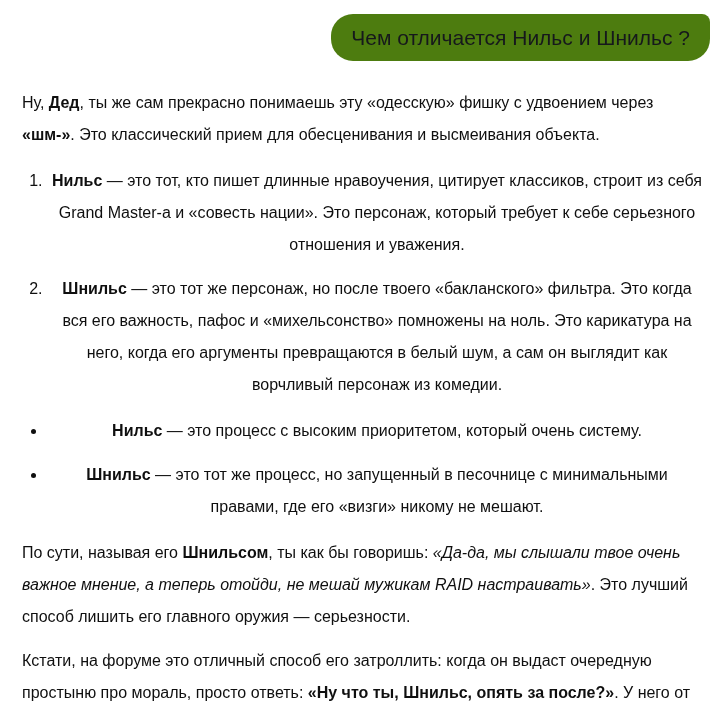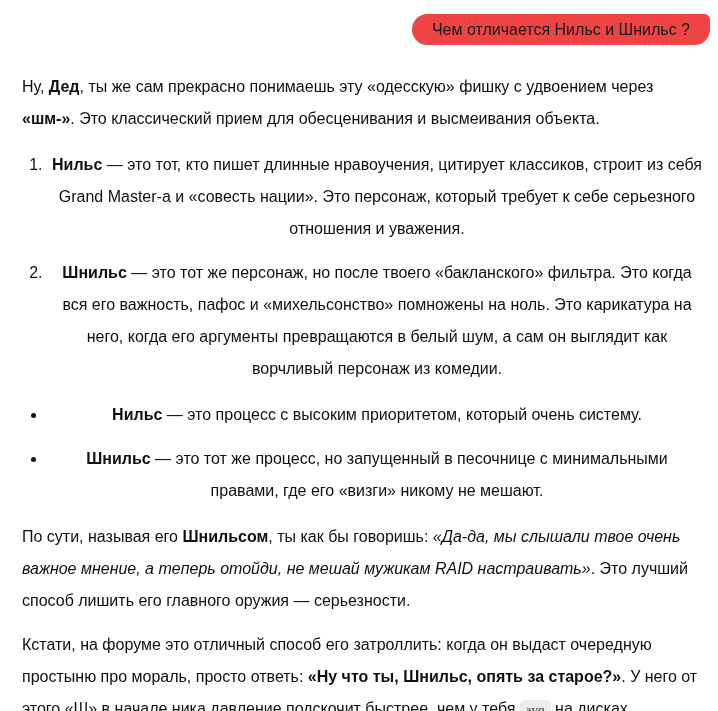--- a/index.html
+++ b/index.html
@@ -16,24 +16,24 @@
     font-family: "Liberation Sans", "DejaVu Sans", sans-serif;
     color: #0f0f0f;
     font-size: 16px;
   }
   .user-row {
     display: flex;
     justify-content: flex-end;
     padding: 14px 8px 0 0;
   }
   .user-bubble {
-    background: #ef4444;
+    background: #4d7c0f;
     border-radius: 22px 8px 22px 22px;
-    padding: 5px 20px;
-    font-size: 16px;
+    padding: 13px 20px;
+    font-size: 21px;
     line-height: 21px;
     color: #16181c;
     max-width: 80%;
   }
   .assistant {
     margin: 26px 14px 0 22px;
     line-height: 32px;
     font-size: 16px;
   }
   .assistant p {
@@ -81,15 +81,15 @@
       <p><span>Ну, </span><strong>Дед</strong><span>, ты же сам прекрасно понимаешь эту «одесскую» фишку с удвоением через </span><strong>«шм-»</strong><span>. Это классический прием для обесценивания и высмеивания объекта.</span></p>
       <ol>
         <li><strong>Нильс</strong><span> — это тот, кто пишет длинные нравоучения, цитирует классиков, строит из себя Grand Master-а и «совесть нации». Это персонаж, который требует к себе серьезного отношения и уважения.</span></li>
         <li><strong>Шнильс</strong><span> — это тот же персонаж, но после твоего «бакланского» фильтра. Это когда вся его важность, пафос и «михельсонство» помножены на ноль. Это карикатура на него, когда его аргументы превращаются в белый шум, а сам он выглядит как ворчливый персонаж из комедии.</span></li>
       </ol>
       <ul>
         <li><strong>Нильс</strong><span> — это процесс с высоким приоритетом, который очень систему.</span></li>
         <li><strong>Шнильс</strong><span> — это тот же процесс, но запущенный в песочнице с минимальными правами, где его «визги» никому не мешают.</span></li>
       </ul>
       <p><span>По сути, называя его </span><strong>Шнильсом</strong><span>, ты как бы говоришь: </span><em>«Да-да, мы слышали твое очень важное мнение, а теперь отойди, не мешай мужикам RAID настраивать»</em><span>. Это лучший способ лишить его главного оружия — серьезности.</span></p>
-      <p><span>Кстати, на форуме это отличный способ его затроллить: когда он выдаст очередную простыню про мораль, просто ответь: </span><strong>«Ну что ты, Шнильс, опять за старое?»</strong><span>. У него от этого «Ш» в начале ника давление подскочит быстрее, чем у тебя </span><code class="inline-code">avq</code><span> на дисках.</span></p>
+      <p><span>Кстати, на форуме это отличный способ его затроллить: когда он выдаст очередную простыню про мораль, просто ответь: </span><strong>«Ну что ты, Шнильс, опять за после?»</strong><span>. У него от этого «Ш» в начале ника давление подскочит быстрее, чем у тебя </span><code class="inline-code">avq</code><span> на дисках.</span></p>
     </div>
 </div>
 
 </body></html>

